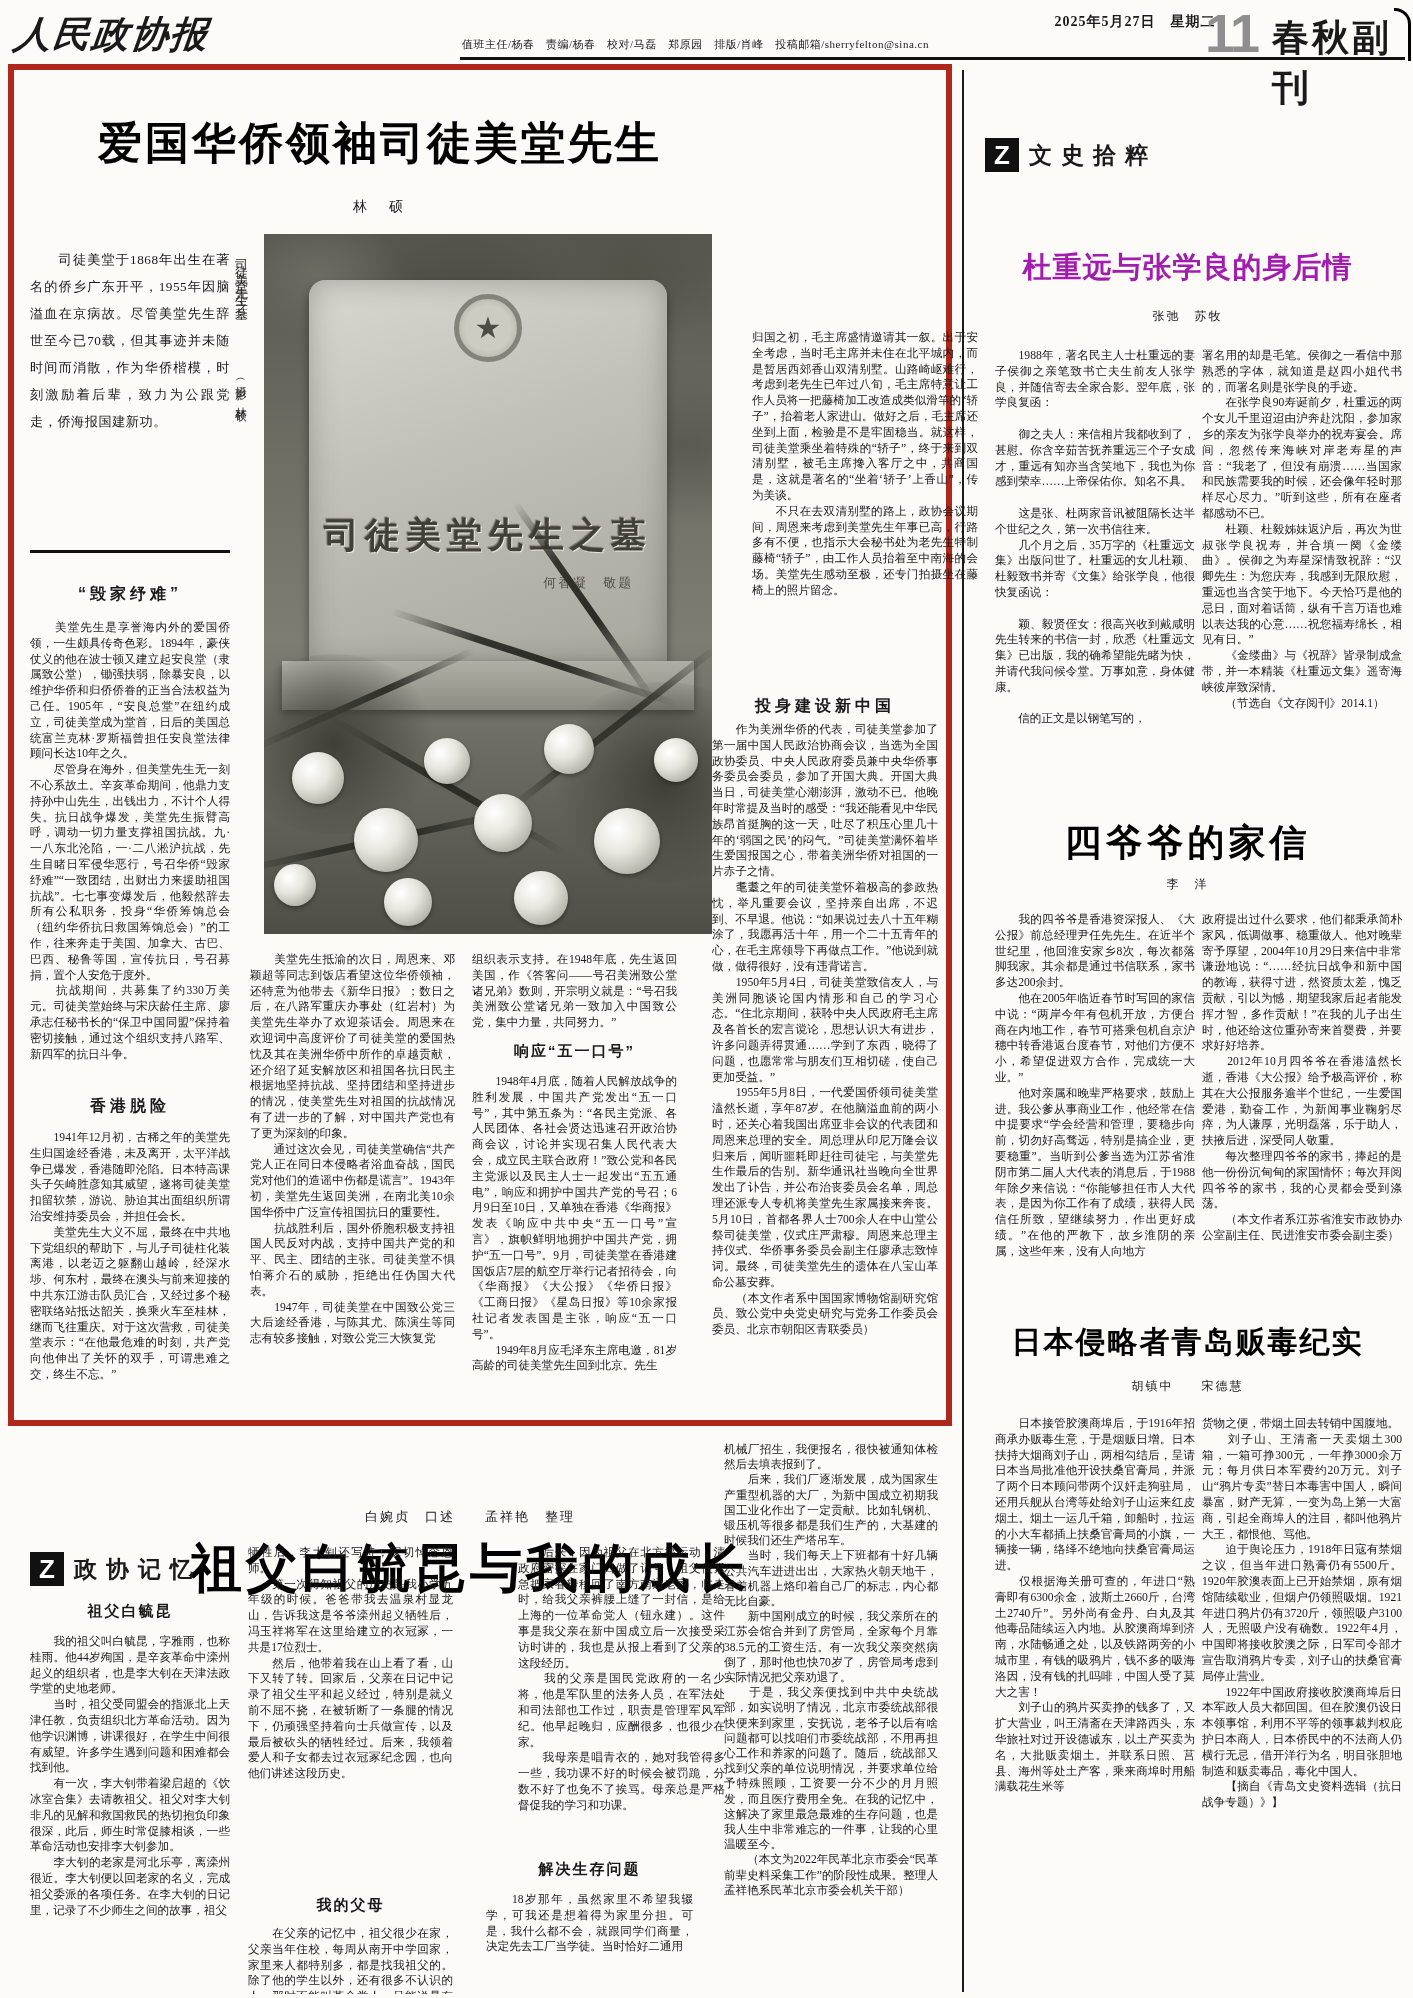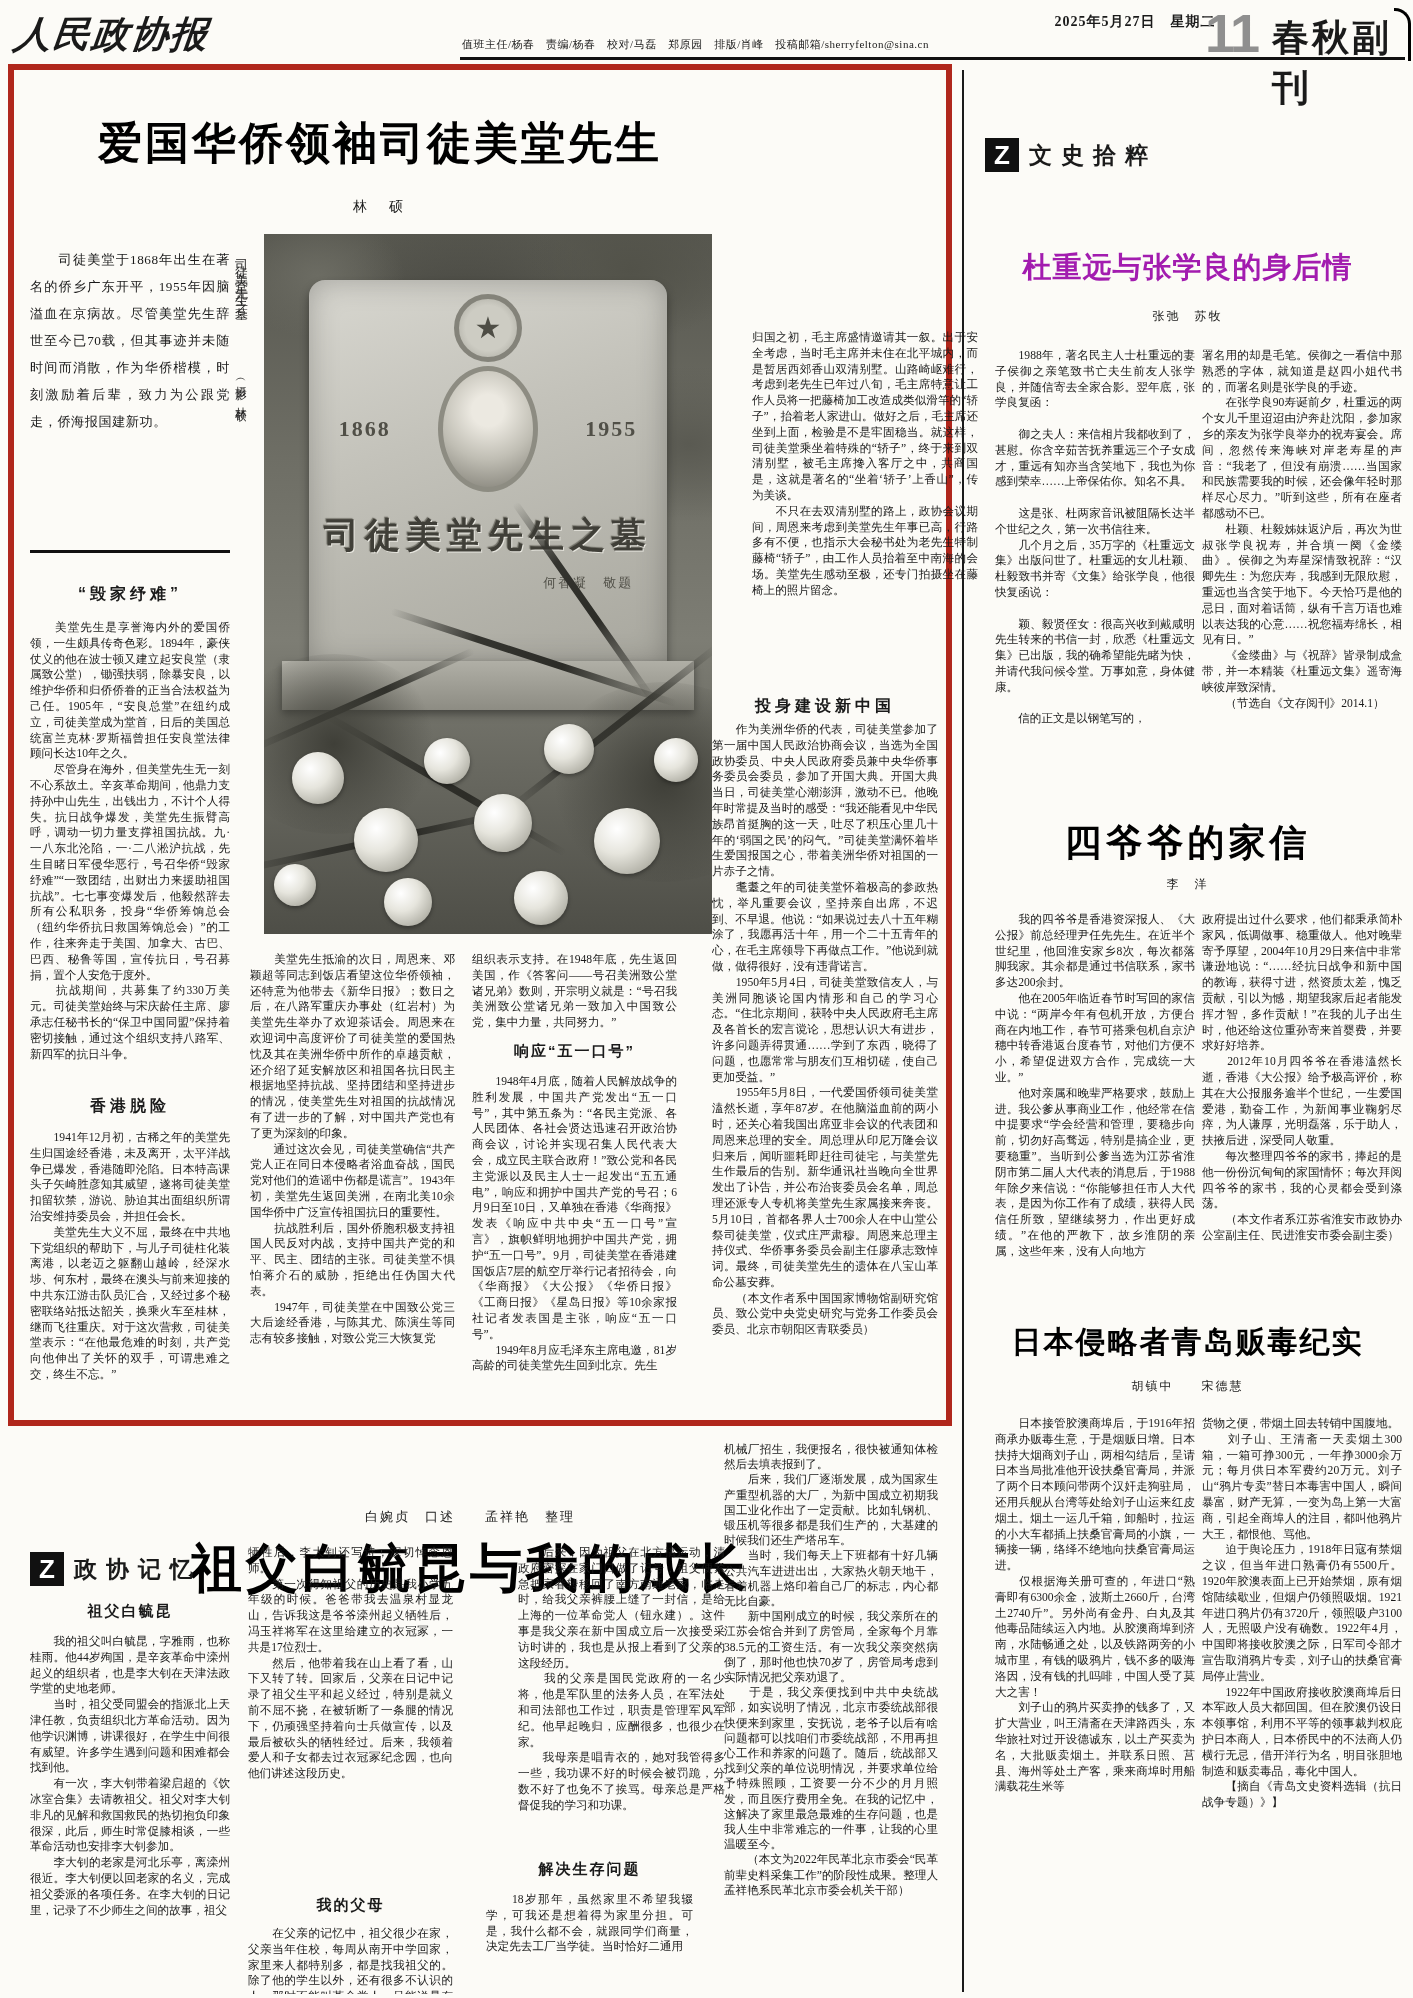--- a/index.html
+++ b/index.html
@@ -99,25 +99,20 @@
   <div class="abs vcap" style="left:232px;top:248px;height:640px;">
     <span>司徒美堂先生之墓</span>
     <span class="credit" style="margin-top:60px;">（摄影　林硕）</span>
   </div>
 
   <div class="abs photo" style="left:264px;top:234px;width:448px;height:700px;">
     <div class="ph-stone">
       <div class="ph-emblem">
           <span>★</span>
         </div>
-      <div class="ph-years">
-        <span>1868</span>
-        <div class="ph-portrait"></div>
-        <span>1955</span>
-      </div>
       <div class="ph-stone-title">司徒美堂先生之墓</div>
       <div class="ph-stone-credit">何香凝　敬题</div>
     </div>
     <div class="ph-base"></div>
     <div class="leaf" style="left:-20px;top:66%;width:240px;transform:rotate(-24deg);"></div>
     <div class="leaf" style="left:120px;top:60%;width:300px;transform:rotate(18deg);"></div>
     <div class="leaf" style="left:220px;top:70%;width:260px;transform:rotate(-38deg);"></div>
     <div class="leaf" style="left:40px;top:78%;width:280px;transform:rotate(30deg);"></div>
     <div class="leaf" style="left:200px;top:52%;width:240px;transform:rotate(55deg);"></div>
     <div class="leaf" style="left:-30px;top:86%;width:300px;transform:rotate(-12deg);"></div>

